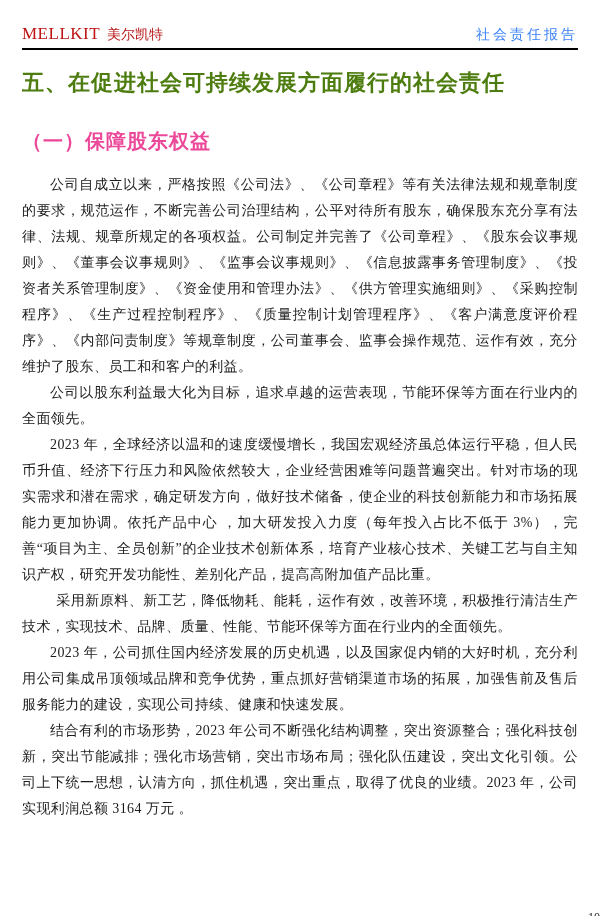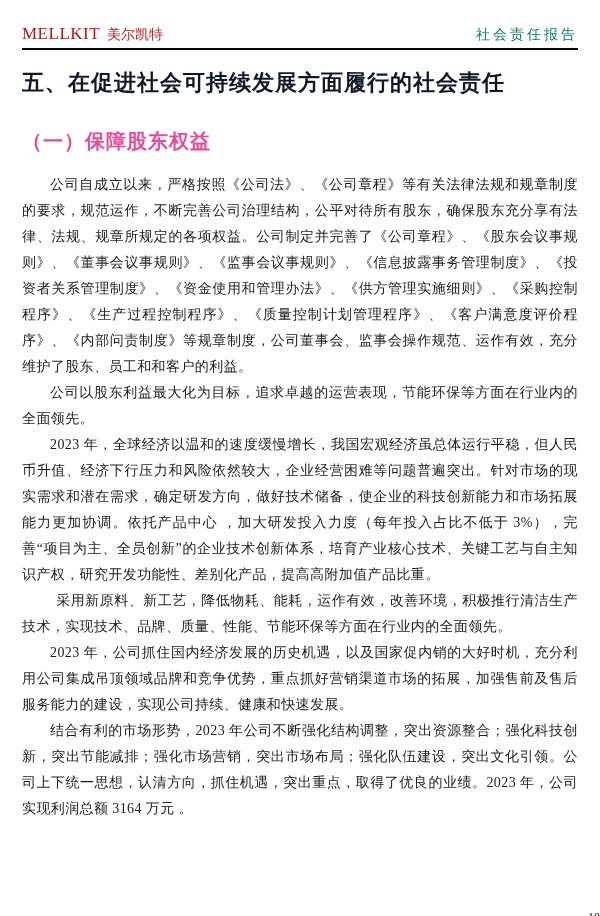--- a/index.html
+++ b/index.html
@@ -38,31 +38,31 @@
     font-family:"Liberation Serif", serif;
   }
   .brand-zh{
     color:#b91c1c;
     font-size:14px;
     margin-left:7px;
   }
   .report-title{
     font-size:14px;
     letter-spacing:3px;
-    color:#0f766e;
+    color:#3b82f6;
   }
   .doc-title{
     position:absolute;
     top:52px;left:22px;right:22px;
     margin:0;
     font-family:"Liberation Sans", sans-serif;
     font-weight:bold;
     font-size:22px;
     letter-spacing:1px;
-    color:#0f172a;
+    color:#4d7c0f;
   }
   .sub-heading{
     position:absolute;
     top:112px;left:22px;right:22px;
     margin:0;
     font-family:Liberation Mono, monospace;
     font-weight:bold;
     font-size:20px;
     letter-spacing:1px;
     color:#ec4899;

